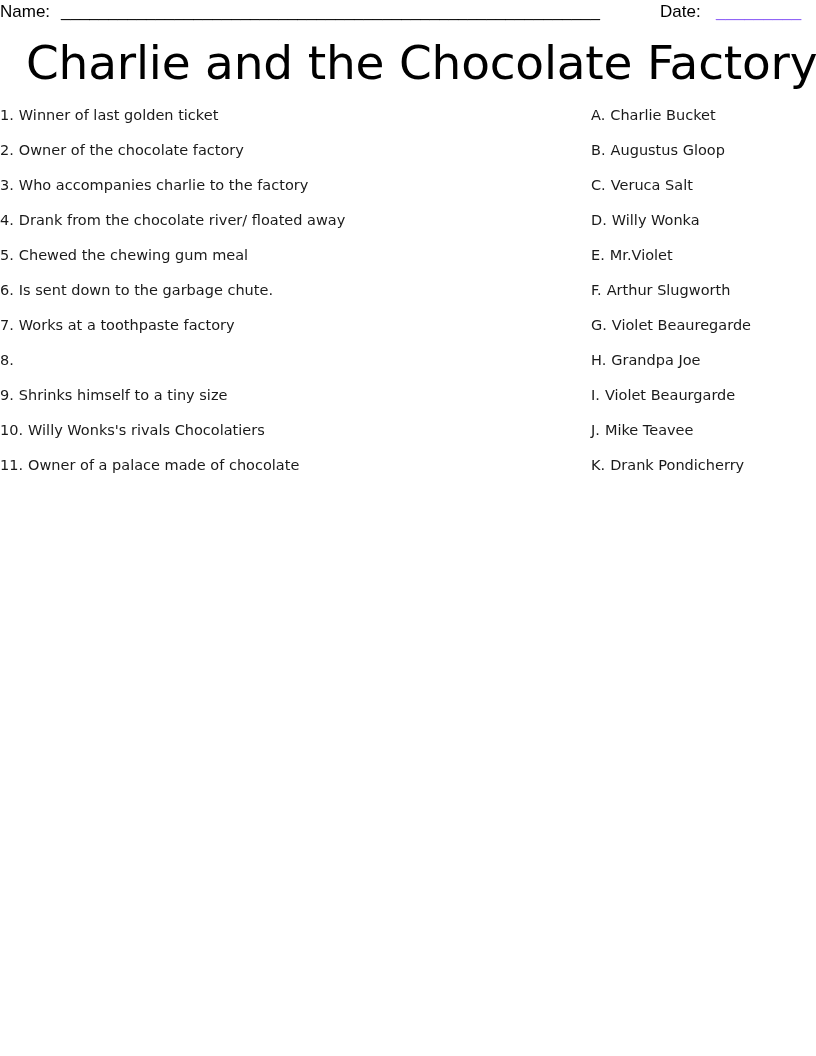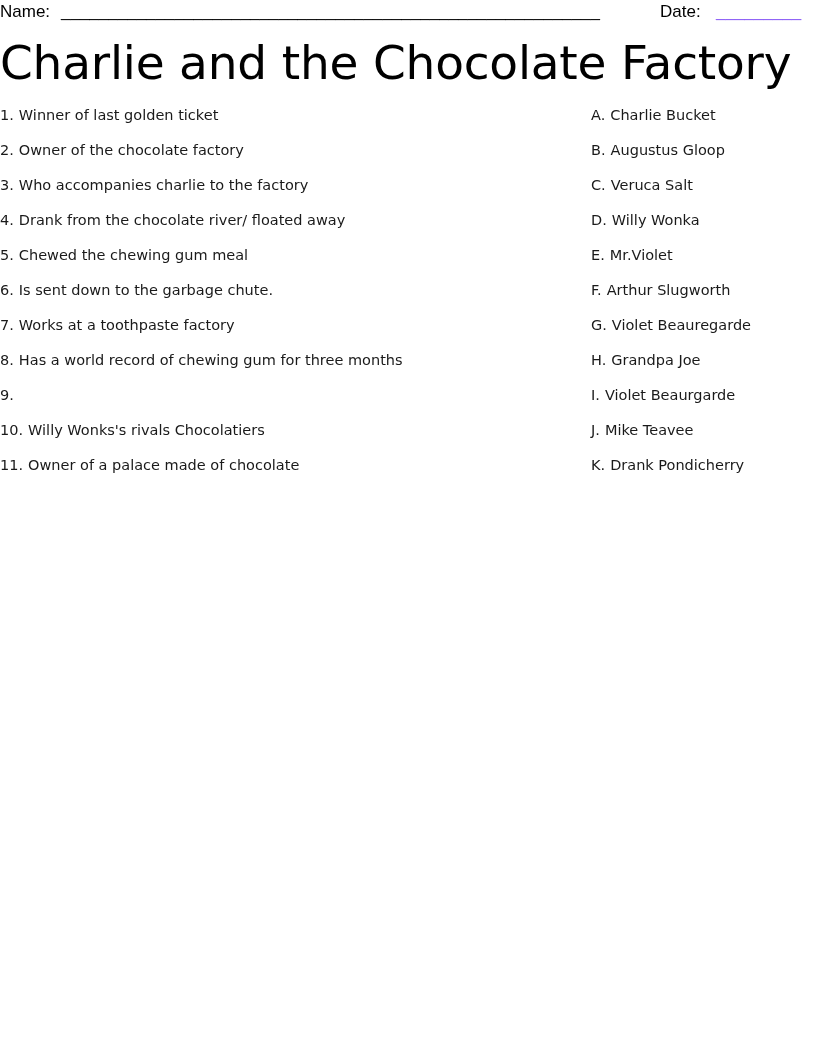--- a/index.html
+++ b/index.html
@@ -72,20 +72,21 @@
     top: 34px;
     width: 749px;
     text-align: center;
     font-family: "DejaVu Sans", sans-serif;
     font-weight: 400;
     font-size: 47px;
     line-height: 58px;
     letter-spacing: -0.2px;
     color: #000000;
     white-space: nowrap;
+    padding-left: 26px;
   }
 
   
   .columns {
     position: absolute;
     left: 0;
     top: 106px;
     width: 816px;
   }
   .col {
@@ -155,24 +156,24 @@
       <div class="q-item">
         <span class="q-num">6.</span>
         <span class="q-text">Is sent down to the garbage chute.</span>
       </div>
       <div class="q-item">
         <span class="q-num">7.</span>
         <span class="q-text">Works at a toothpaste factory</span>
       </div>
       <div class="q-item">
         <span class="q-num">8.</span>
-        <span class="q-text">Has a world record of chewing gum for three months</span>
       </div>
       <div class="q-item">
         <span class="q-num">9.</span>
+        <span class="q-text">Shrinks himself to a tiny size</span>
       </div>
       <div class="q-item">
         <span class="q-num">10.</span>
         <span class="q-text">Willy Wonks's rivals Chocolatiers</span>
       </div>
       <div class="q-item">
         <span class="q-num">11.</span>
         <span class="q-text">Owner of a palace made of chocolate</span>
       </div>
     </div>

